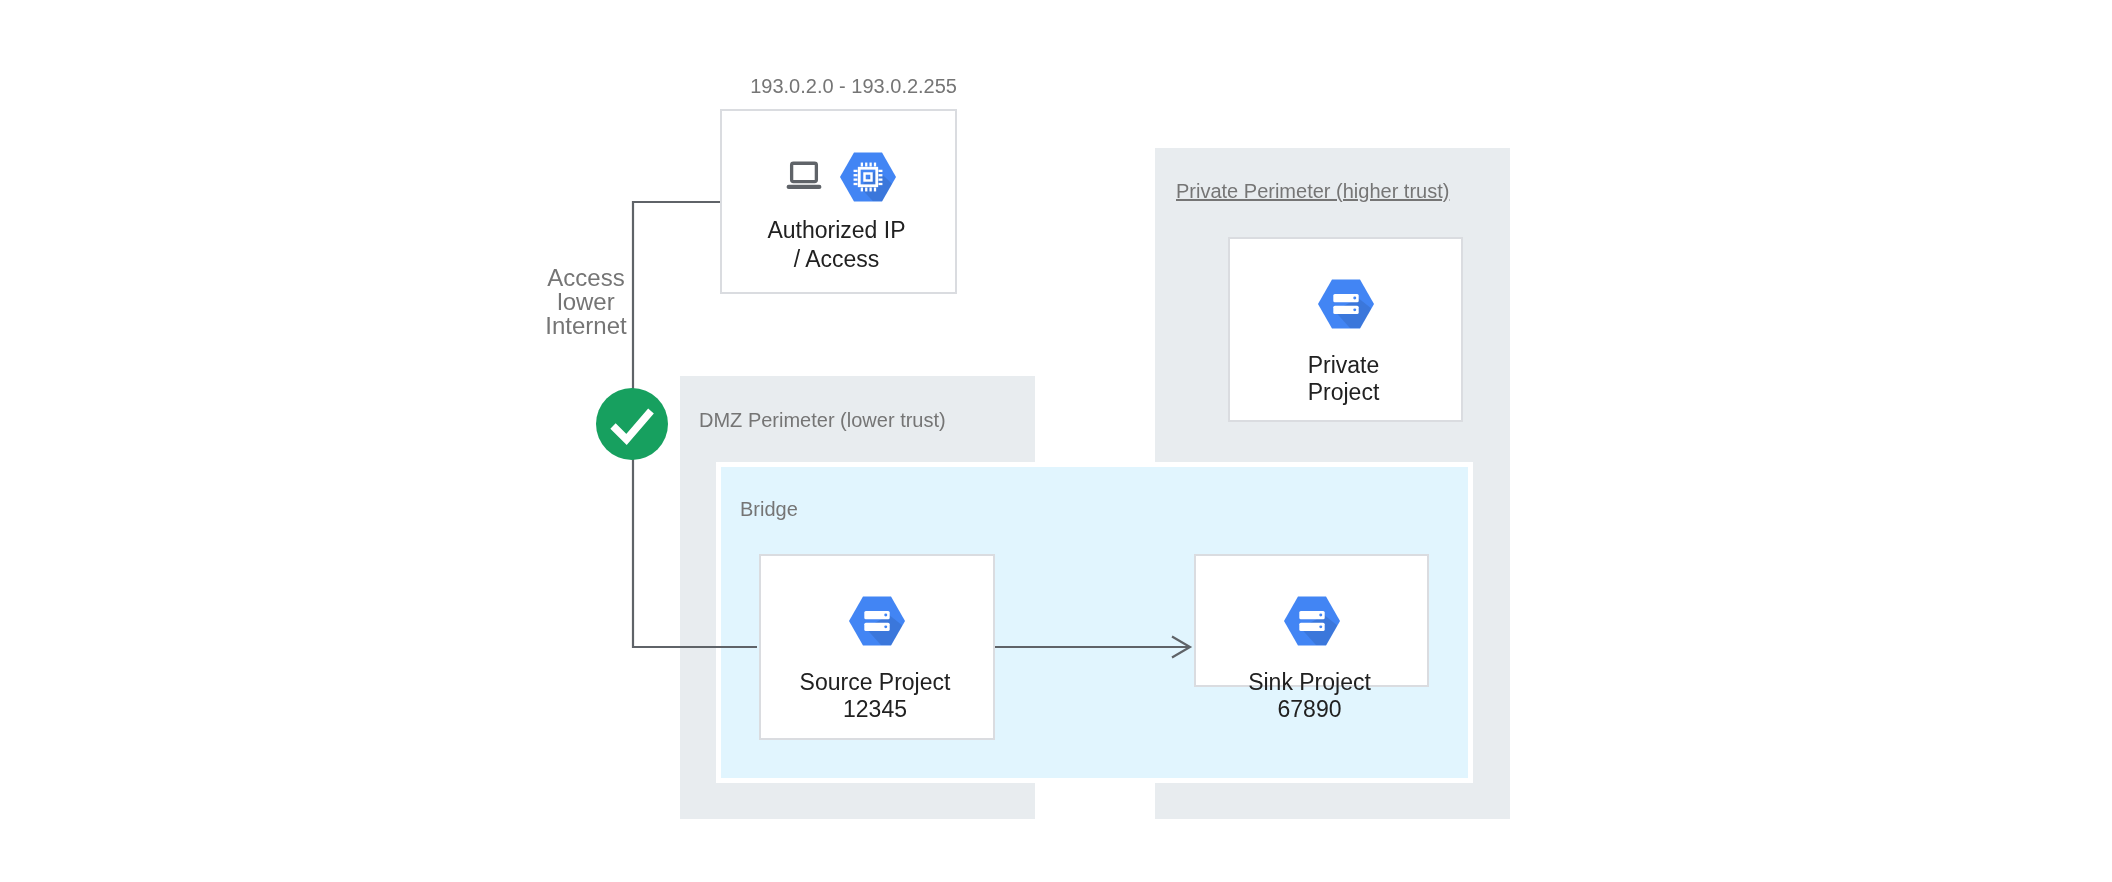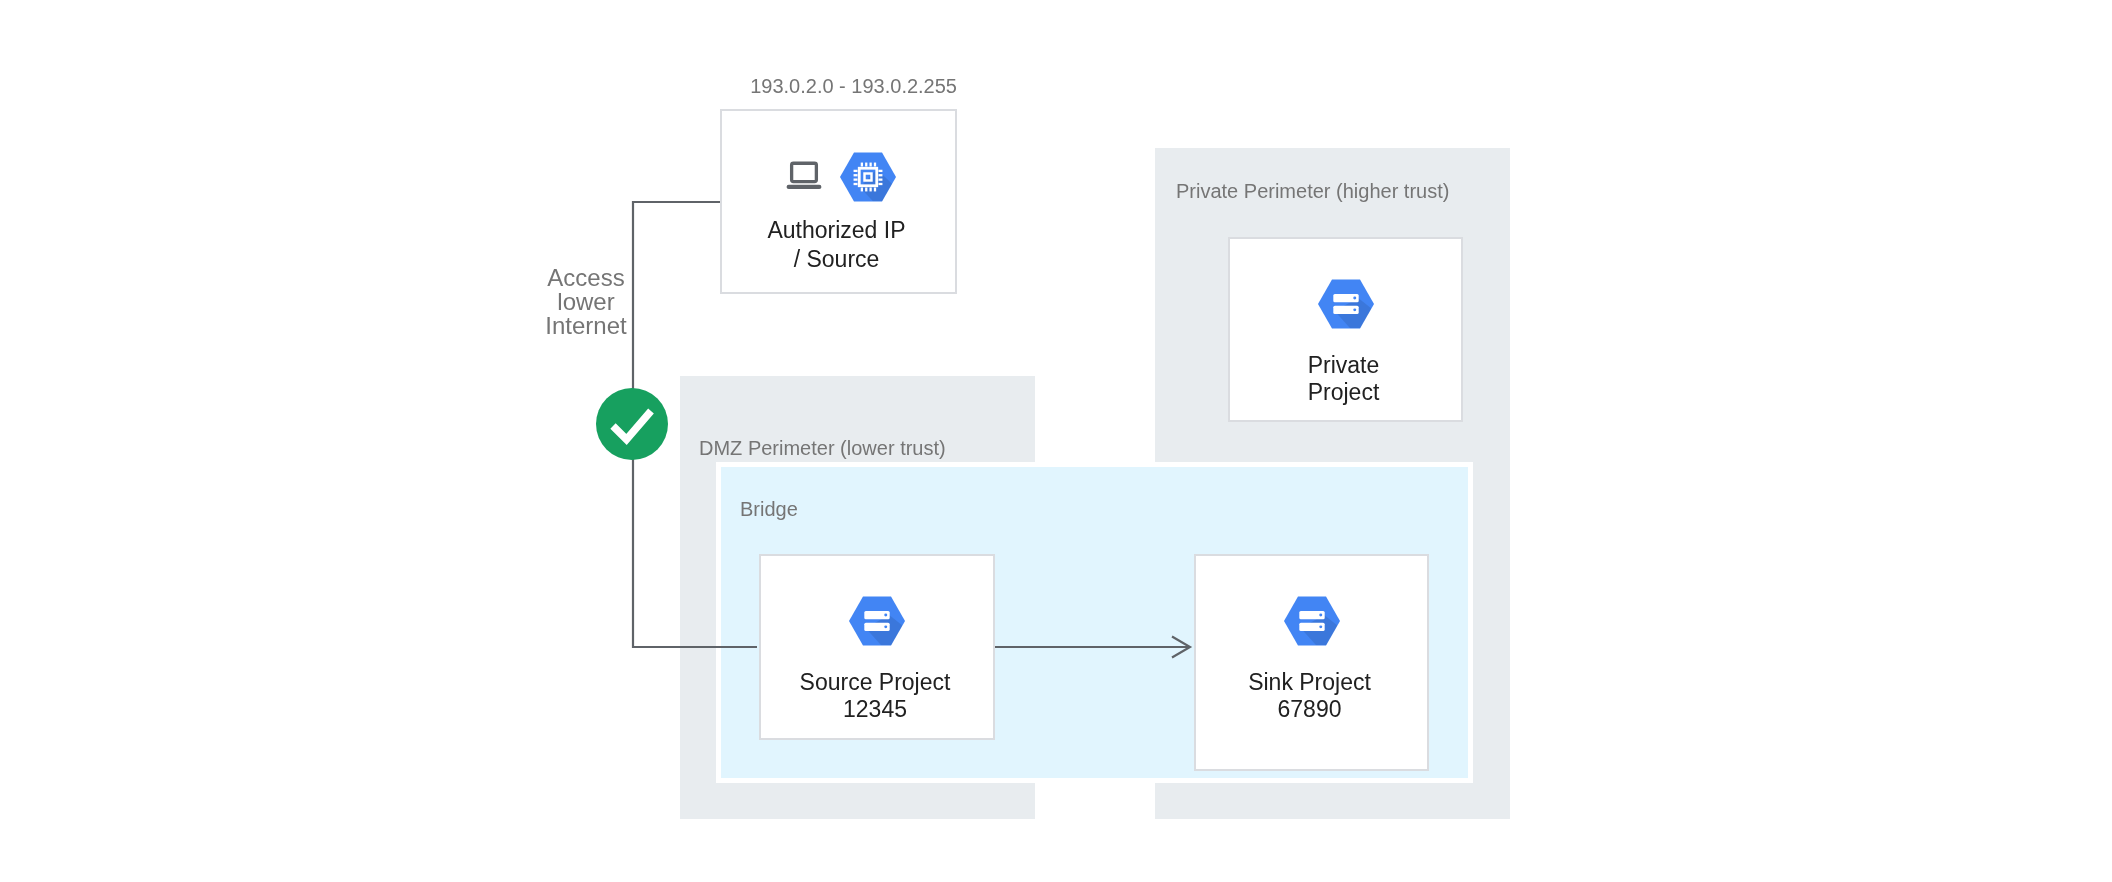--- a/index.html
+++ b/index.html
@@ -68,25 +68,25 @@
   .hex-dot { fill:var(--hexagon_blue); }
   .laptop-stroke { fill:none; stroke:var(--icon_gray); stroke-width:3.6; }
   .laptop-fill { fill:var(--icon_gray); }
 </style>
 </head>
 <body>
 
 <div class="canvas">
 
   <div class="perimeter" style="left:680px; top:376px; width:355px; height:443px;">
-    <div class="perimeter-label" style="left:19px; top:32px;margin-top:28px;">DMZ Perimeter (lower trust)</div>
+    <div class="perimeter-label" style="left:19px; top:32px;">DMZ Perimeter (lower trust)</div>
   </div>
 
   <div class="perimeter" style="left:1155px; top:148px; width:355px; height:671px;">
-    <div class="perimeter-label" style="left:21px; top:31px;">Private Perimeter (higher trust)</div>
+    <div class="perimeter-label" style="left:21px; top:31px;text-decoration:underline;">Private Perimeter (higher trust)</div>
   </div>
 
   <div class="bridge">
     <div class="zone-label" style="left:19px; top:30px;text-align:center;">Bridge</div>
   </div>
 
   <svg class="connectors" width="2112" height="882" viewBox="0 0 2112 882">
     <path d="M720,202 H633 V647 H757"></path>
     <path d="M995,647 H1189"></path>
     <path d="M1172,636.5 L1190,647 L1172,657.5"></path>
@@ -131,21 +131,21 @@
             <rect x="15.5" y="34.7" width="4.5" height="2.6"></rect>
           <rect x="44" y="19.7" width="4.5" height="2.6"></rect>
             <rect x="44" y="24.7" width="4.5" height="2.6"></rect>
             <rect x="44" y="29.7" width="4.5" height="2.6"></rect>
             <rect x="44" y="34.7" width="4.5" height="2.6"></rect>
         </g>
       </svg>
     </div>
     <div class="node-title authorized">
       <div>Authorized IP</div>
-      <div>/ Source</div>
+      <div>/ Access</div>
     </div>
   </div>
 
   <div class="node" style="left:759px; top:554px; width:236px; height:186px;text-decoration:underline;">
     <svg class="hex-icon" width="56" height="50" viewBox="0 0 64 56">
       <defs>
           <clipPath id="hexclipS">
             <polygon points="16,0 48,0 64,28 48,56 16,56 0,28"></polygon>
           </clipPath>
         </defs>
@@ -155,21 +155,21 @@
       <rect class="hex-white" x="17.5" y="30" width="29" height="9.5" rx="1.8"></rect>
       <circle class="hex-dot" cx="42" cy="21.2" r="1.7"></circle>
       <circle class="hex-dot" cx="42" cy="34.7" r="1.7"></circle>
     </svg>
     <div class="node-title">
       <div>Source Project</div>
       <div>12345</div>
     </div>
   </div>
 
-  <div class="node" style="left:1194px; top:554px; width:235px; height:217px;">
+  <div class="node" style="left:1194px; top:554px; width:235px; height:133px;">
     <svg class="hex-icon" width="56" height="50" viewBox="0 0 64 56">
       <defs>
           <clipPath id="hexclipK">
             <polygon points="16,0 48,0 64,28 48,56 16,56 0,28"></polygon>
           </clipPath>
         </defs>
       <polygon class="hex-body" points="16,0 48,0 64,28 48,56 16,56 0,28"></polygon>
       <polygon class="hex-shadow" clip-path="url(#hexclipK)" points="19,36 46,21 66,37 66,56 37,56"></polygon>
       <rect class="hex-white" x="17.5" y="16.5" width="29" height="9.5" rx="1.8"></rect>
       <rect class="hex-white" x="17.5" y="30" width="29" height="9.5" rx="1.8"></rect>

